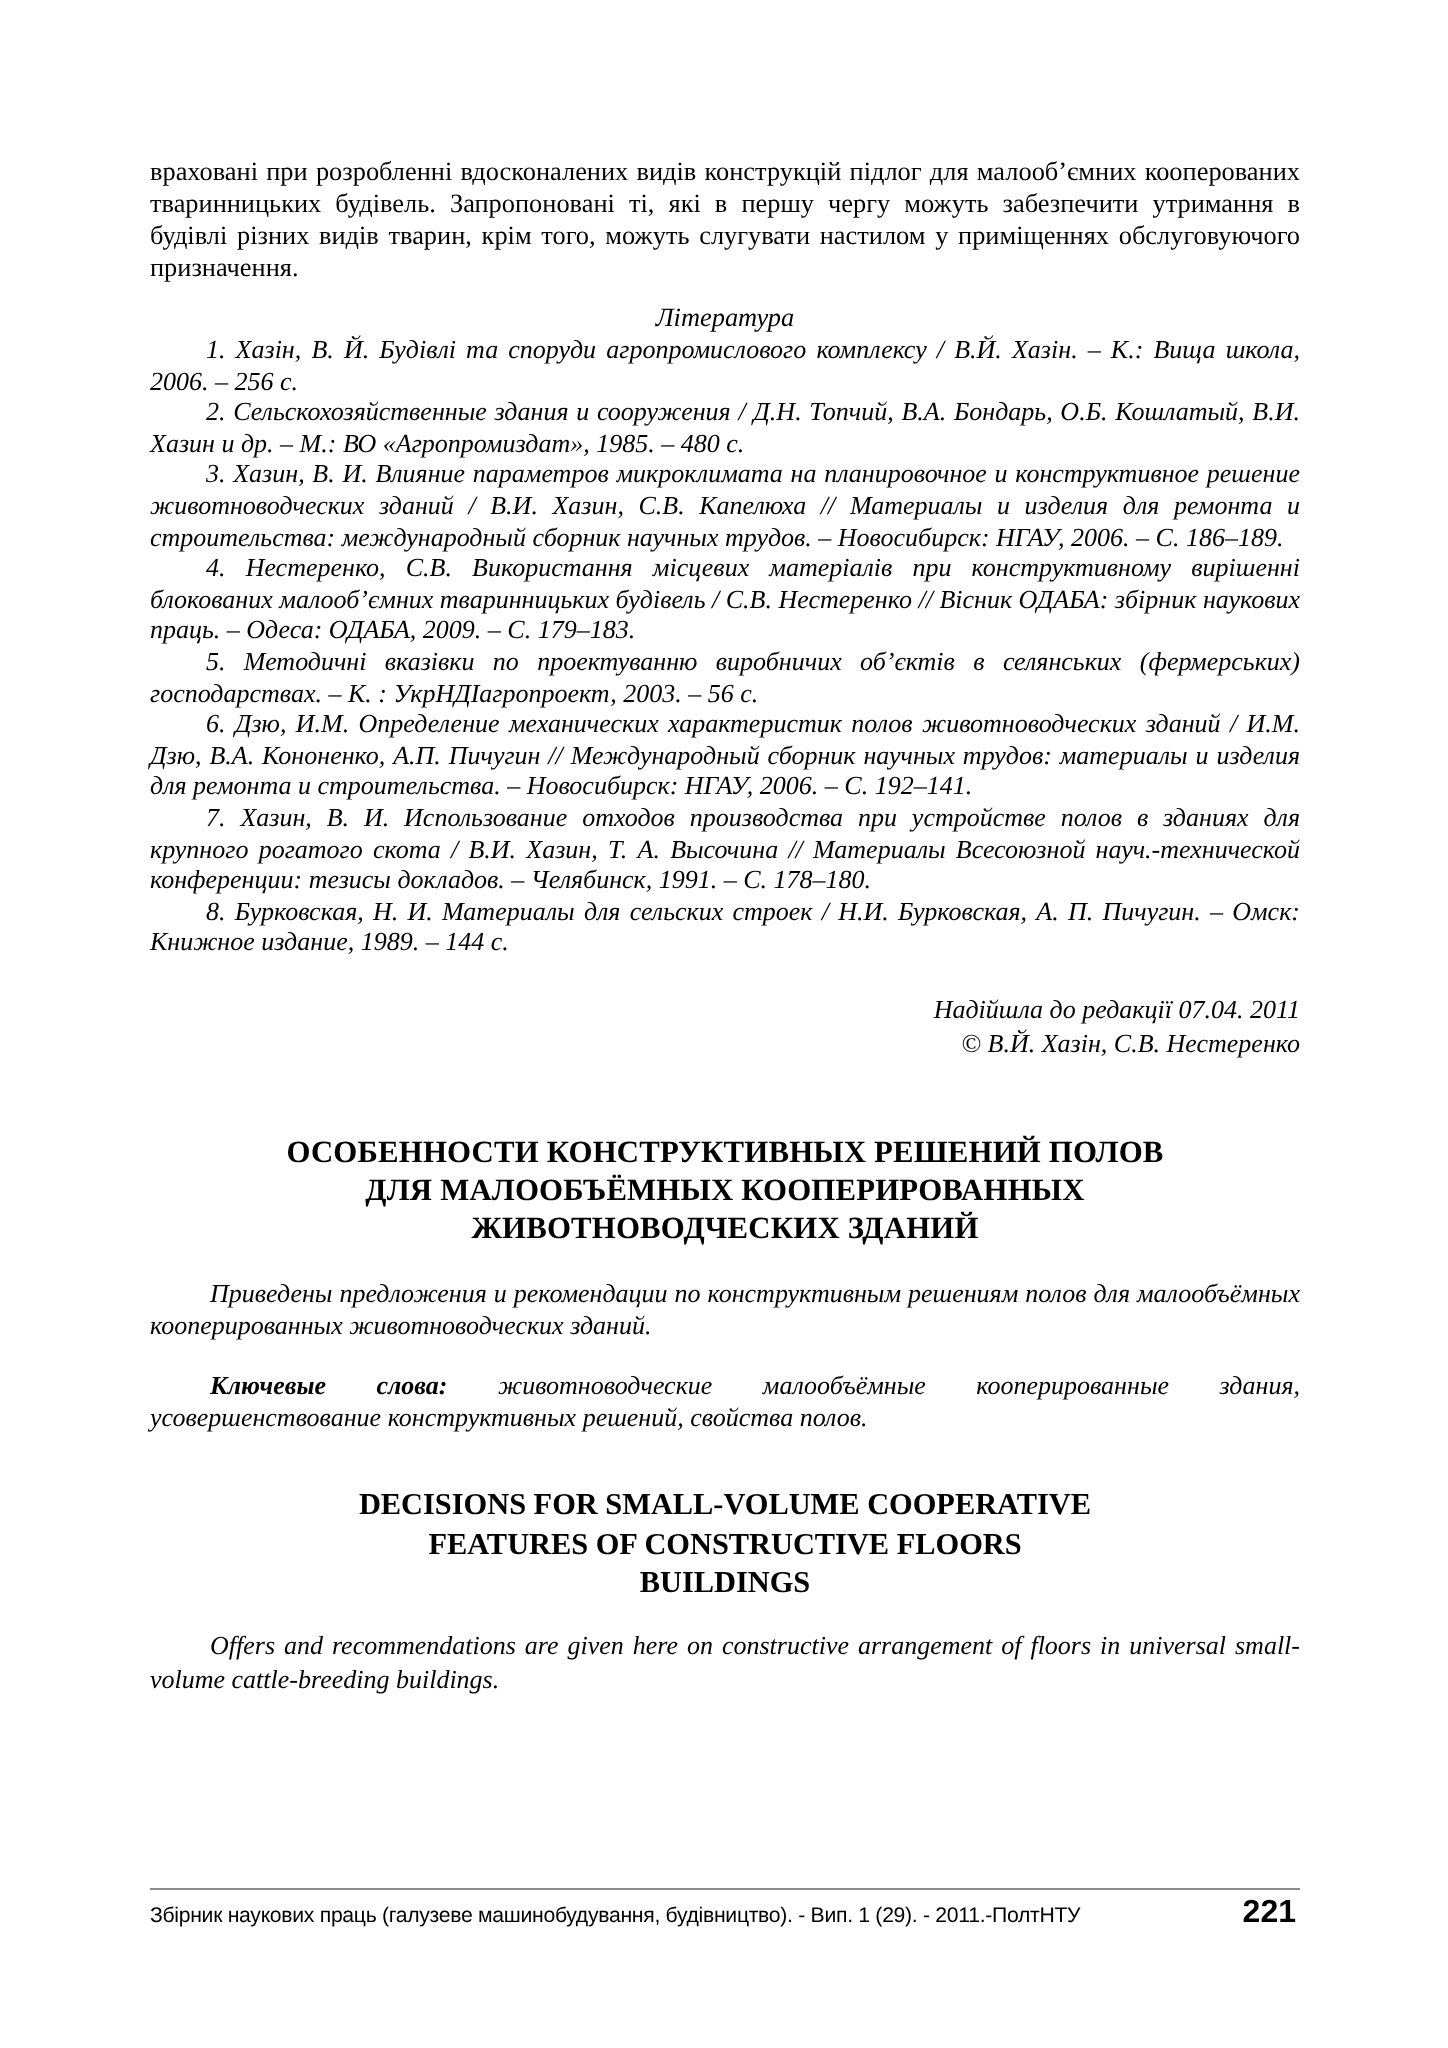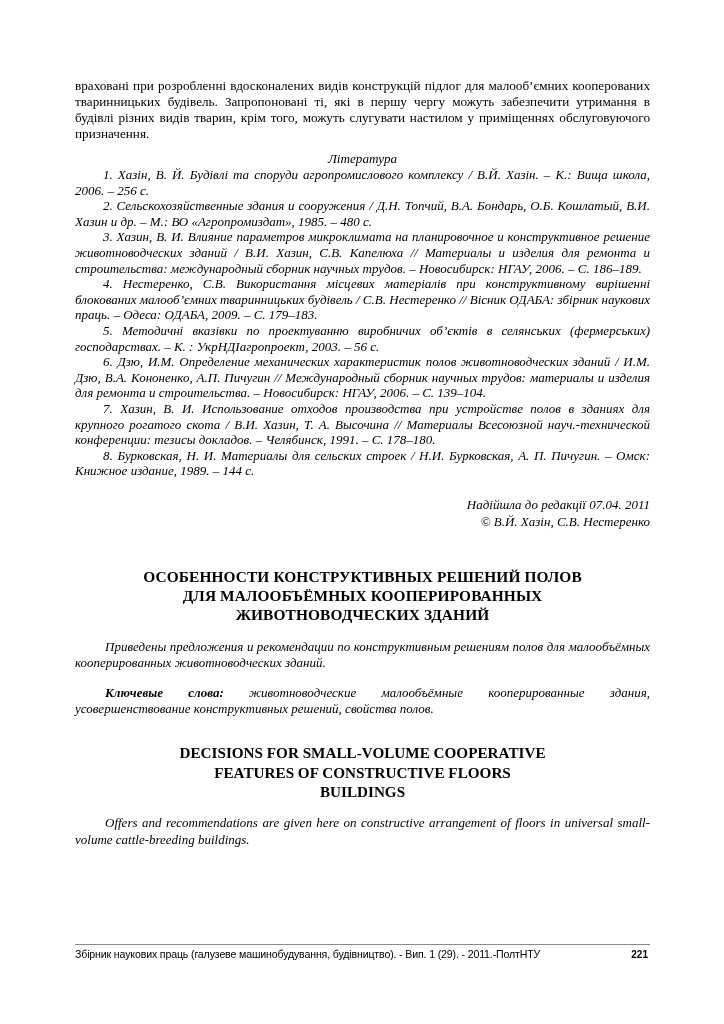--- a/index.html
+++ b/index.html
@@ -120,42 +120,42 @@
     font-family: "Liberation Sans", "DejaVu Sans", sans-serif;
     font-size: 10.6px;
     color: #000000;
     gap: 20px;
   }
   .footer-text {
     letter-spacing: -0.15px;
   }
   .footer-page {
     font-weight: bold;
-    font-size: 10px;
+    font-size: 16px;
     padding-right: 2px;
   }
 </style>
 </head>
 <body>
 
 <div class="page">
 
   <div class="content">
 
     <p class="para">враховані при розробленні вдосконалених видів конструкцій підлог для малооб’ємних кооперованих тваринницьких будівель. Запропоновані ті, які в першу чергу можуть забезпечити утримання в будівлі різних видів тварин, крім того, можуть слугувати настилом у приміщеннях обслуговуючого призначення.</p>
 
     <div class="lit-heading">Література</div>
 
     <div>
       <p class="ref">1.  Хазін, В. Й. Будівлі та споруди агропромислового комплексу / В.Й. Хазін. – К.: Вища школа, 2006. – 256 с.</p>
       <p class="ref">2. Сельскохозяйственные здания и сооружения / Д.Н. Топчий, В.А. Бондарь, О.Б. Кошлатый, В.И. Хазин и др. – М.: ВО «Агропромиздат», 1985. – 480 с.</p>
       <p class="ref">3. Хазин, В. И. Влияние параметров микроклимата на планировочное и конструктивное решение животноводческих зданий / В.И. Хазин, С.В. Капелюха // Материалы и изделия для ремонта и строительства: международный сборник научных трудов. – Новосибирск: НГАУ, 2006. – С. 186–189.</p>
       <p class="ref">4. Нестеренко, С.В. Використання місцевих матеріалів при конструктивному вирішенні блокованих малооб’ємних тваринницьких будівель / С.В. Нестеренко // Вісник ОДАБА: збірник наукових праць. – Одеса: ОДАБА, 2009. – С. 179–183.</p>
       <p class="ref">5. Методичні вказівки по проектуванню виробничих об’єктів в селянських (фермерських) господарствах. – К. : УкрНДІагропроект, 2003. – 56 с.</p>
-      <p class="ref">6. Дзю, И.М.  Определение  механических  характеристик  полов животноводческих зданий / И.М. Дзю, В.А. Кононенко, А.П. Пичугин // Международный сборник научных трудов: материалы и изделия для ремонта и строительства. – Новосибирск: НГАУ, 2006. – С. 139–104.</p>
+      <p class="ref">6. Дзю, И.М.  Определение  механических  характеристик  полов животноводческих зданий / И.М. Дзю, В.А. Кононенко, А.П. Пичугин // Международный сборник научных трудов: материалы и изделия для ремонта и строительства. – Новосибирск: НГАУ, 2006. – С. 192–141.</p>
       <p class="ref">7. Хазин, В. И. Использование отходов производства при устройстве полов в зданиях для крупного рогатого скота / В.И. Хазин, Т. А. Высочина // Материалы Всесоюзной науч.-технической конференции: тезисы докладов. – Челябинск, 1991. – С. 178–180.</p>
       <p class="ref">8. Бурковская, Н. И. Материалы для сельских строек / Н.И. Бурковская, А. П. Пичугин. – Омск: Книжное издание, 1989. – 144 с.</p>
     </div>
 
     <div class="recv-block">
       <div>Надійшла до редакції 07.04. 2011</div>
       <div>© В.Й. Хазін, С.В. Нестеренко</div>
     </div>
 
     <div class="title-ru">

